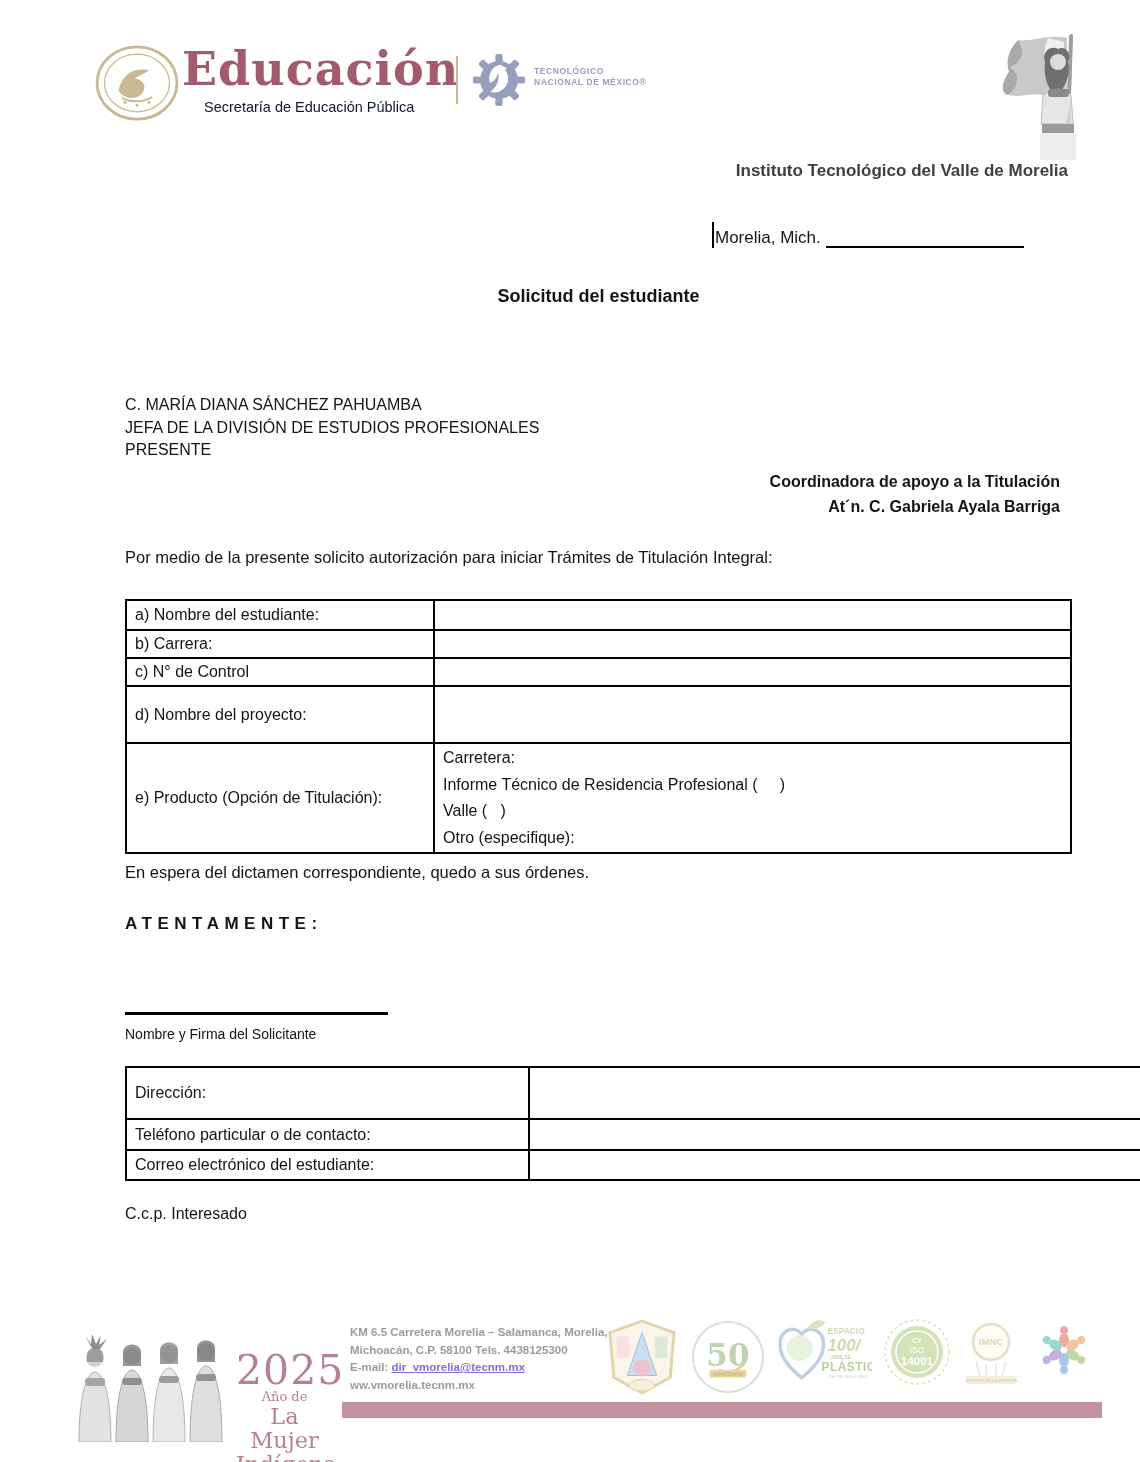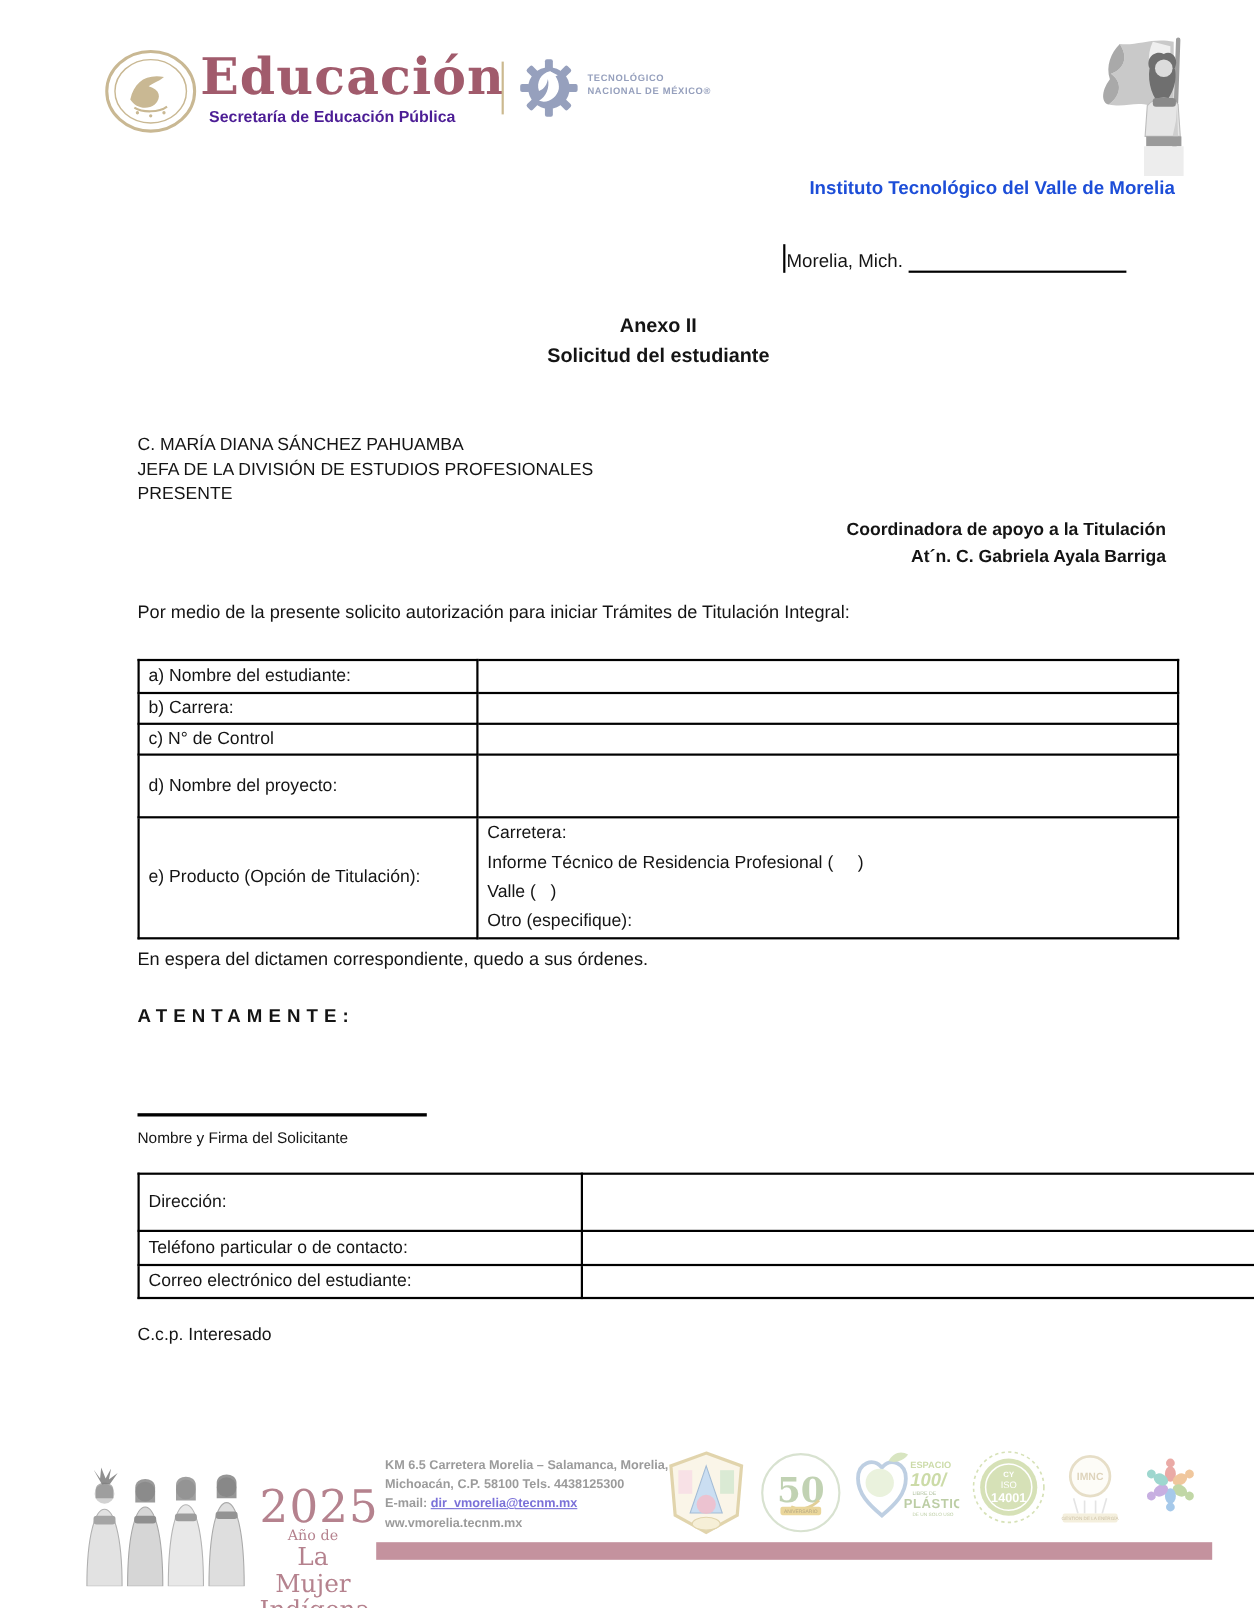--- a/index.html
+++ b/index.html
@@ -5,26 +5,26 @@
   html,body{margin:0;padding:0;}
   body{
     width:1140px;height:1462px;background:#ffffff;position:relative;
     font-family:"Liberation Sans", sans-serif;color:#141414;overflow:hidden;
   }
   .abs{position:absolute;}
 
   
   .wordmark{left:182px;top:42px;font-family:"DejaVu Serif", serif;font-weight:bold;
     font-size:46px;color:#a15b6c;letter-spacing:1px;}
-  .wordmark-sub{left:190px;top:99px;font-size:14.5px;font-weight:bold;color:#4c1d95;}
+  .wordmark-sub{left:204px;top:99px;font-size:14.5px;font-weight:normal;color:#0f172a;}
   .hdr-divider{left:456px;top:56px;width:2px;height:48px;background:#cbb98f;}
   .tecnm-text{left:534px;top:66px;font-size:8.5px;line-height:11px;font-weight:bold;
     color:#96a0bd;letter-spacing:.6px;}
   .institute-name{left:600px;top:161px;width:468px;text-align:right;font-size:17px;
-    font-weight:bold;color:#1d4ed8;}
+    font-weight:bold;color:#404040;}
 
   
   .date-line{left:712px;top:222px;font-size:17px;display:flex;align-items:flex-end;}
   .cursor-bar{display:inline-block;width:2px;height:26px;background:#000;margin-right:1px;}
   .date-blank{display:inline-block;width:198px;height:21px;border-bottom:2px solid #000;margin-left:5px;}
 
   
   .doc-title{left:125px;top:283px;width:947px;text-align:center;font-size:18px;
     font-weight:bold;line-height:27px;}
 
@@ -132,21 +132,20 @@
 
 <div class="abs institute-name">Instituto Tecnológico del Valle de Morelia</div>
 
 <div class="abs date-line">
   <span class="cursor-bar"></span>
   <span>Morelia, Mich.</span>
   <span class="date-blank"></span>
 </div>
 
 <div class="abs doc-title">
-  <div>Anexo II</div>
   <div>Solicitud del estudiante</div>
 </div>
 
 <div class="abs addressee">
   <div>C. MARÍA DIANA SÁNCHEZ PAHUAMBA</div>
   <div>JEFA DE LA DIVISIÓN DE ESTUDIOS PROFESIONALES</div>
   <div>PRESENTE</div>
 </div>
 
 <div class="abs attention">

